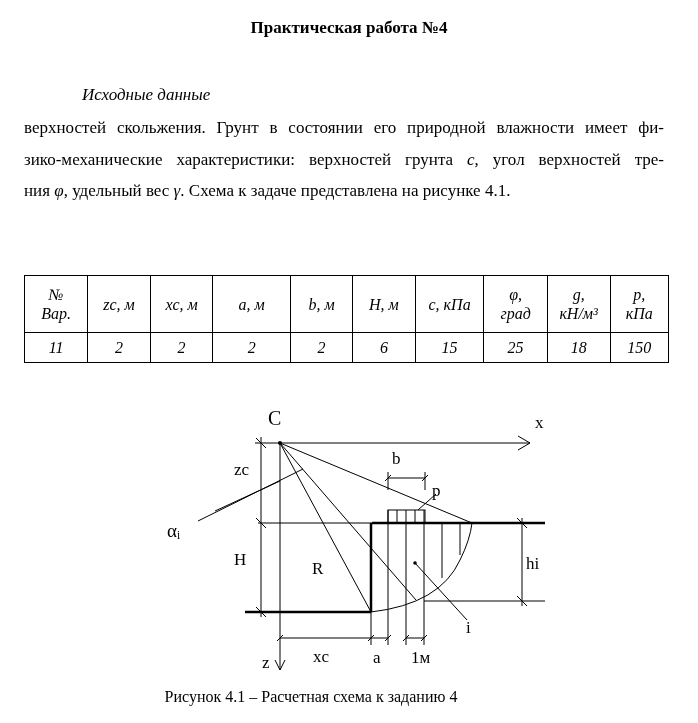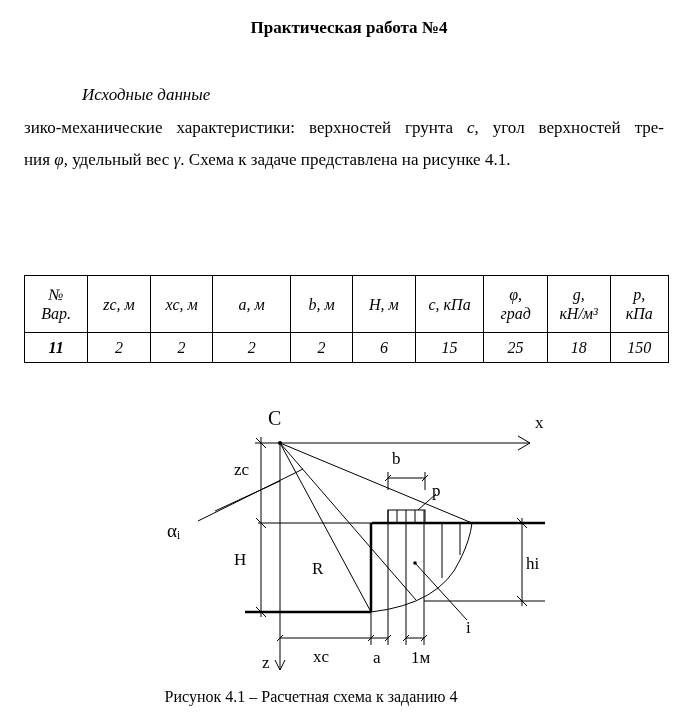--- a/index.html
+++ b/index.html
@@ -12,33 +12,34 @@
           line-height: 31.5px; text-align: justify; }
   .para .line { display: block; text-align: justify; text-align-last: justify; white-space: nowrap; }
   .para .line.first { text-indent: 58px; }
   .para .line.last { text-align-last: left; }
   .para i { font-style: italic; }
   table.data { position: absolute; top: 275px; left: 24px; width: 645px; border-collapse: collapse;
                font-style: italic; font-size: 16px; }
   table.data td { border: 1px solid #000; text-align: center; padding: 0; }
   table.data tr.head td { height: 56px; line-height: 19px; }
   table.data tr.val td { height: 29px; }
-  table.data td.bold { font-weight: bold; }
+  table.data td.bold { font-weight: normal; }
   .diagram { position: absolute; left: 0; top: 395px; }
   .caption { position: absolute; top: 688px; left: 0; width: 592px; text-align: center;
              font-size: 16px; padding-left: 30px; box-sizing: border-box; }
   svg text { font-family: "Liberation Serif", serif; }
 </style>
 </head>
 <body>
 
 <div class="title">Практическая работа №4</div>
 <div class="subhead">Исходные данные</div>
 
 <div class="para">
+  <span class="line">верхностей скольжения. Грунт в состоянии его природной влажности имеет фи-</span>
   <span class="line"><span>зико-механические характеристики: верхностей грунта </span><i>c</i><span>, угол верхностей тре-</span></span>
   <span class="line last"><span>ния </span><i>φ</i><span>, удельный вес </span><i>γ</i><span>. </span><span>Схема к задаче представлена на рисунке 4.1.</span></span>
 </div>
 
 <table class="data">
   <tbody>
       <tr class="head">
     <td style="width:64px"><span>№</span><br><span>Вар.</span></td>
     <td style="width:64px">zc, м</td>
     <td style="width:64px">xc, м</td>

